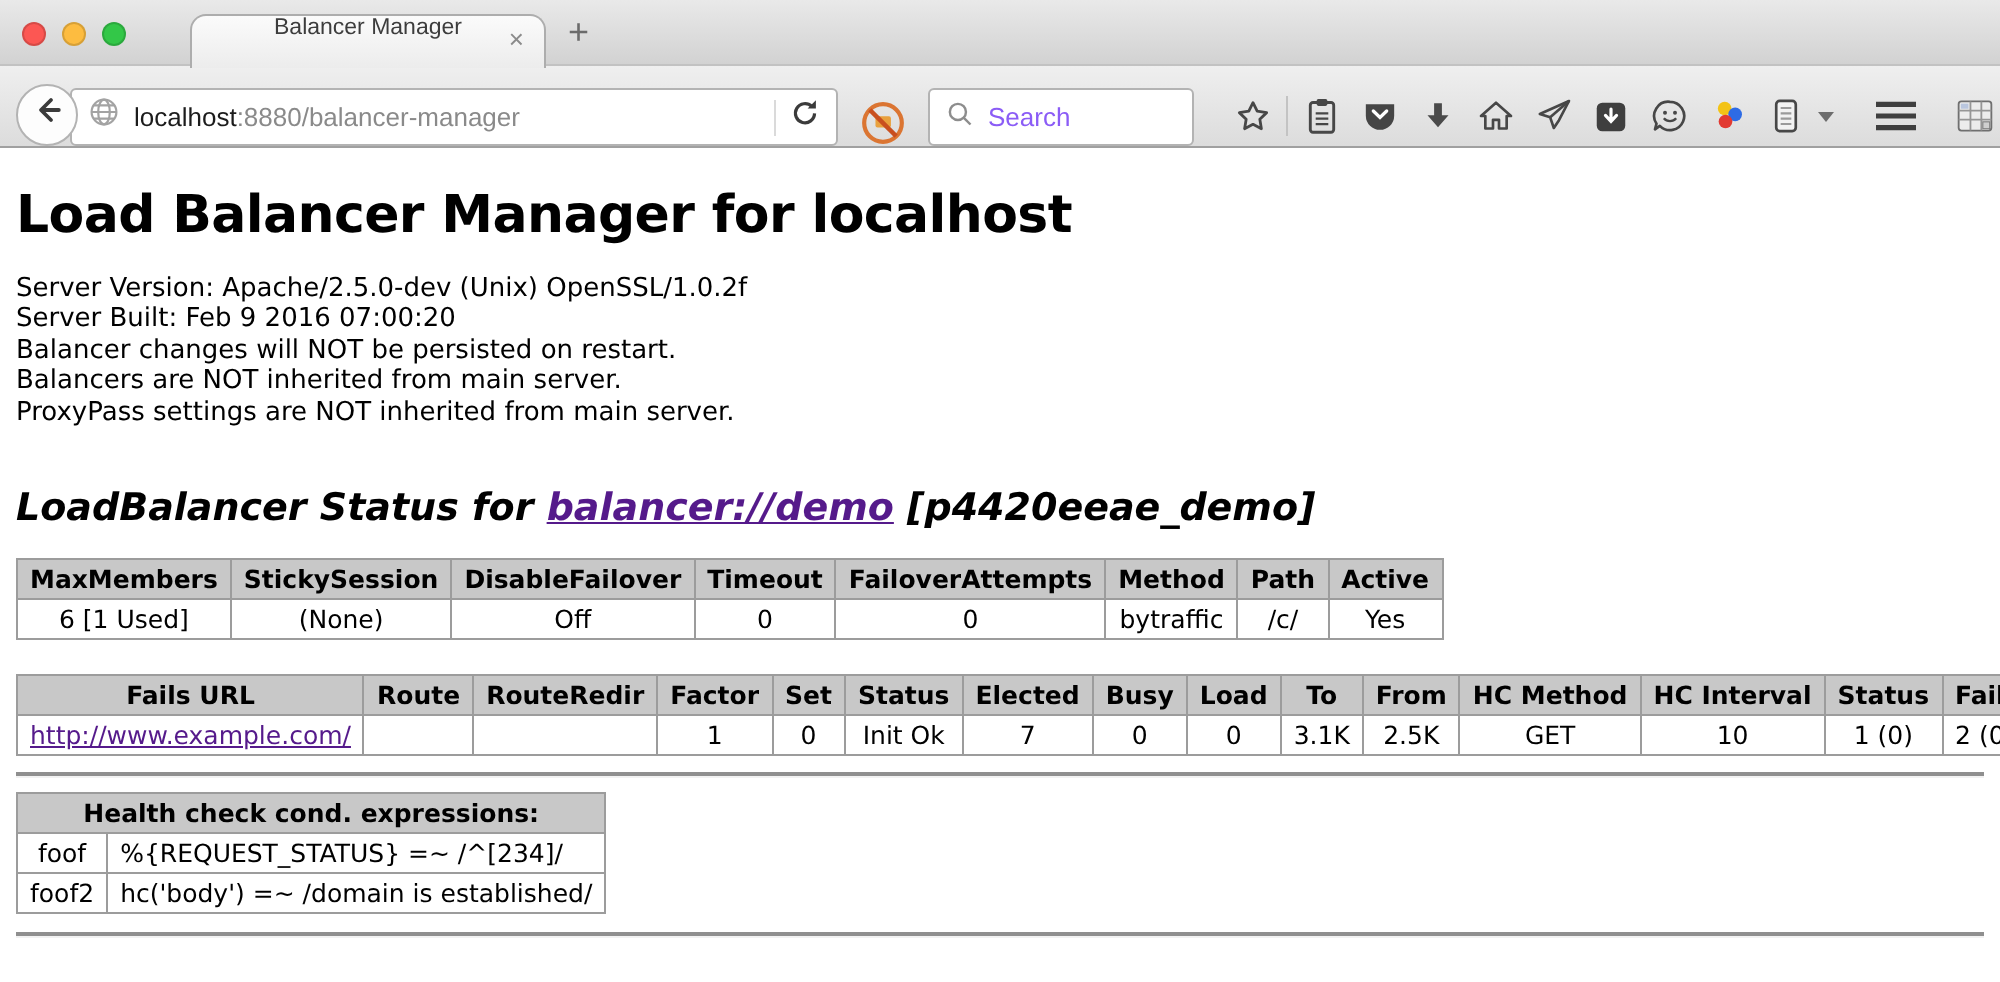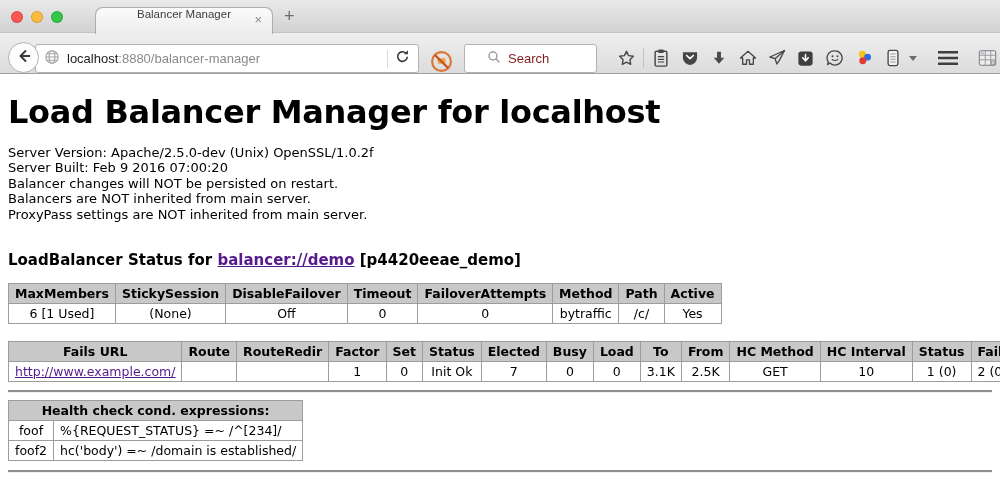--- a/index.html
+++ b/index.html
@@ -27,34 +27,34 @@
   .back-btn { width:31px; height:31px; border-radius:50%; background:#fdfdfd; border:1px solid #b3b3b3;
               display:flex; align-items:center; justify-content:center; z-index:2; flex:none; }
   .url-bar { width:384px; height:29px; background:#fff; border:1px solid #b3b3b3; border-radius:3px;
              display:flex; align-items:center; padding:0 8px; gap:7px; margin-left:-4px; flex:none; }
   .url-text { font-size:13px; color:#8a8a8a; white-space:nowrap; }
   .url-text .host { color:#1c1c1c; }
   .flex-spacer { flex:1; }
   .v-divider { width:1px; height:18px; background:#dadada; flex:none; }
   .block-btn { margin:0 11px; display:flex; flex:none; }
   .search-bar { width:133px; height:29px; background:#fff; border:1px solid #b3b3b3; border-radius:3px;
-                display:flex; align-items:center; padding:0 22px; gap:7px; font-size:13px; color:#7f1d1d; flex:none; }
+                display:flex; align-items:center; padding:0 8px; gap:7px; font-size:13px; color:#8b5cf6; flex:none; }
   .toolbar-icons { display:flex; align-items:center; margin-left:15px; flex:none; }
   .tb-btn { width:29px; height:30px; display:flex; align-items:center; justify-content:center; flex:none; }
   .tb-divider { width:1px; height:20px; background:#c3c3c3; margin:0 2px; flex:none; }
   .caret-down { width:0; height:0; border-left:4px solid transparent; border-right:4px solid transparent;
                 border-top:5px solid #6d6d6d; margin-left:2px; }
   .hamburger-wrap { margin-left:16px; }
   .grid-wrap { margin-left:11px; }
 
   
   .content { padding:0 8px; font-family:"DejaVu Sans", sans-serif; color:#000; }
-  h1.page-title { font-size:32px; margin:19px 0 14px 0; letter-spacing:-0.3px; }
+  h1.page-title { font-size:26px; margin:19px 0 14px 0; letter-spacing:-0.3px; }
   .info-line { font-size:13px; line-height:15.4px; }
-  .status-heading { font-size:15px; font-weight:bold; margin:29px 0 14px 0; }
+  .status-heading { font-size:19px; font-weight:bold; margin:29px 0 14px 0;font-style:italic; }
   a.vlink { color:var(--visited-link); text-decoration:underline; }
 
   table.apache { border-collapse:collapse; border:1px solid #6f6f6f; }
   table.apache th, table.apache td { border:1px solid #9c9c9c; padding:2px 6px; font-size:12.5px; height:17px; text-align:center; white-space:nowrap; }
   table.apache th { background:var(--table-header-bg); }
   table.apache td.al { text-align:left; }
   .t-balancer { margin-bottom:17px; }
   .t-worker  { margin-bottom:8px; }
   .t-health  { margin:7px 0 9px 0; }
   hr.rule { border:none; border-top:2px solid #8f8f8f; border-bottom:1px solid #f2f2f2; margin:0; }

